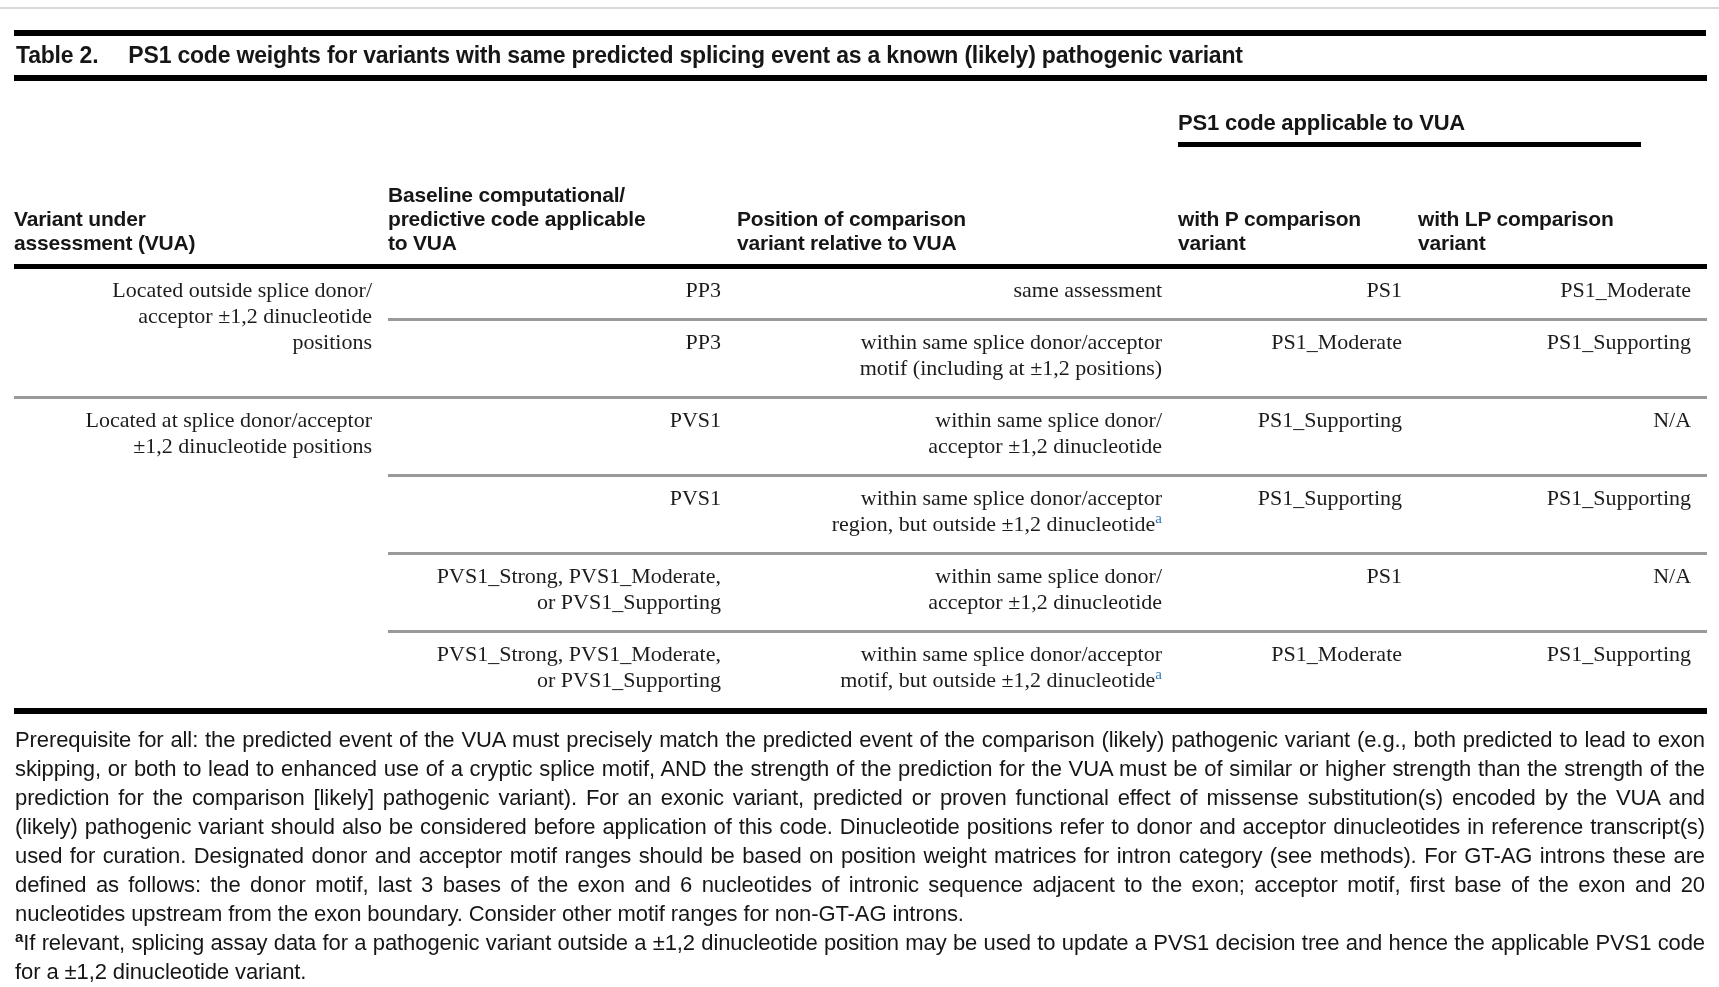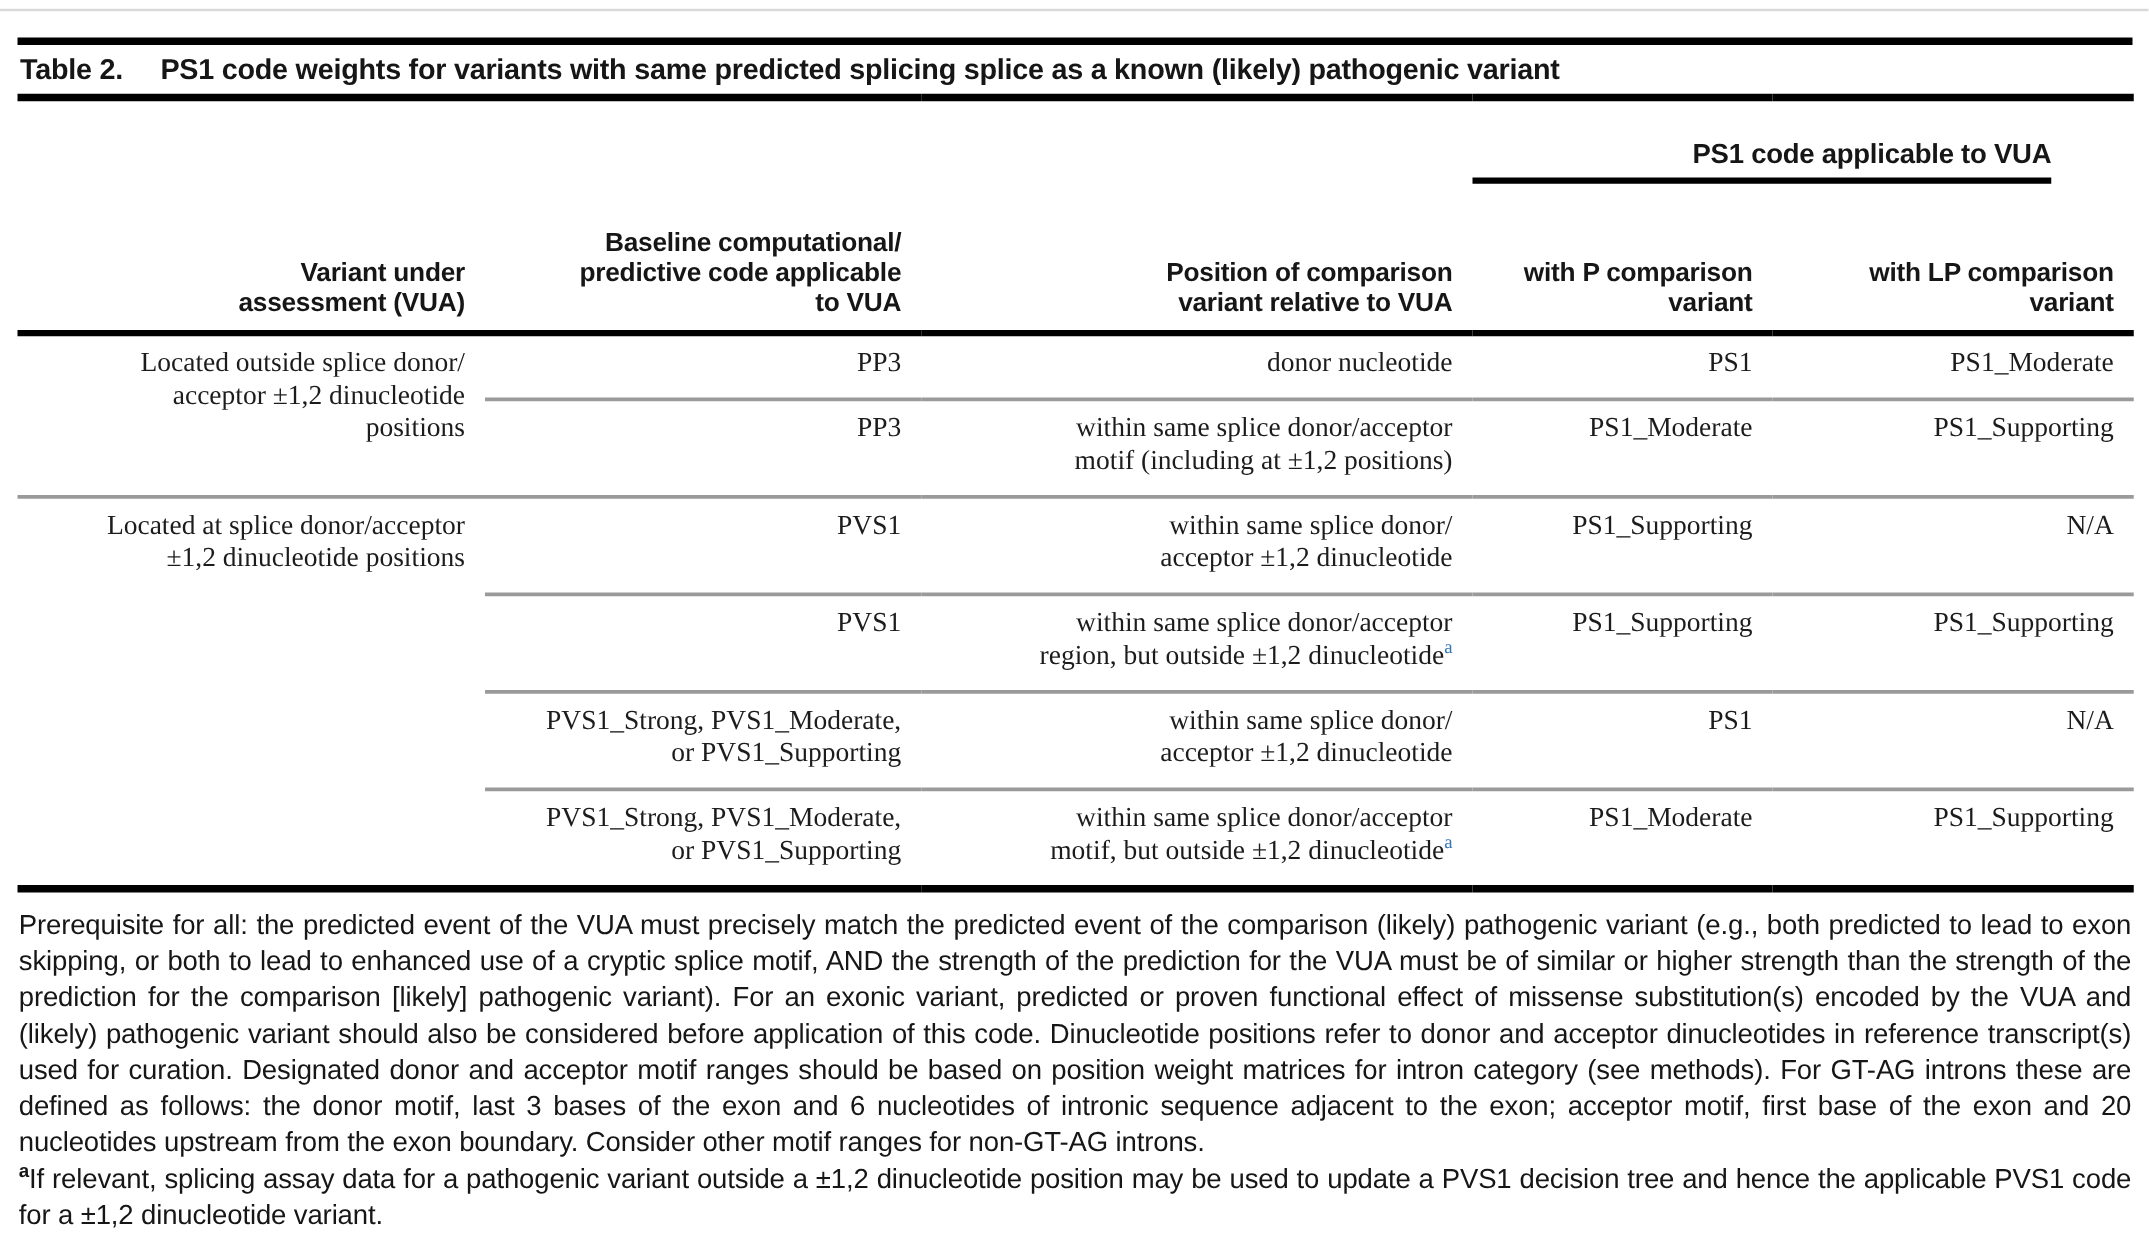--- a/index.html
+++ b/index.html
@@ -43,21 +43,21 @@
     border-top: 6px solid #000;
     border-bottom: 6px solid #000;
   }
   col.c1 { width: 374px; }
   col.c2 { width: 349px; }
   col.c3 { width: 441px; }
   col.c4 { width: 240px; }
   col.c5 { width: 289px; }
 
   thead th {
-    text-align: right;
+    text-align: left;
     font-size: 21px;
     font-weight: bold;
     letter-spacing: -0.2px;
     line-height: 24px;
     vertical-align: bottom;
     padding: 0 16px 0 0;
     white-space: pre-line;
   }
   thead tr.span-row th { vertical-align: top; padding-top: 6px; }
   .span-head-inner {
@@ -110,21 +110,21 @@
 </head>
 <body>
 
 <div class="page">
   <div class="top-hairline"></div>
   <div class="content">
 
     <div class="rule-thick rule-title-top"></div>
 
     <div class="table-title">
-      <span class="t-label">Table 2.</span><span>PS1 code weights for variants with same predicted splicing splice as a known (likely) pathogenic variant</span>
+      <span class="t-label">Table 2.</span><span>PS1 code weights for variants with same predicted splicing event as a known (likely) pathogenic variant</span>
     </div>
 
     <table class="main">
       <colgroup>
         <col class="c1">
           <col class="c2">
           <col class="c3">
           <col class="c4">
           <col class="c5">
       </colgroup>
@@ -148,21 +148,21 @@
           <th>with LP comparison
 variant</th>
         </tr>
       </thead>
       <tbody>
         <tr>
           <th class="rowhead" rowspan="2">Located outside splice donor/
 acceptor ±1,2 dinucleotide
 positions</th>
           <td>PP3</td>
-          <td><span>donor nucleotide</span><sup class="fn-sup"></sup></td>
+          <td><span>same assessment</span><sup class="fn-sup"></sup></td>
           <td>PS1</td>
           <td>PS1_Moderate</td>
         </tr>
         <tr class="sub">
           <td>PP3</td>
           <td><span>within same splice donor/acceptor
 motif (including at ±1,2 positions)</span><sup class="fn-sup"></sup></td>
           <td>PS1_Moderate</td>
           <td>PS1_Supporting</td>
         </tr>

